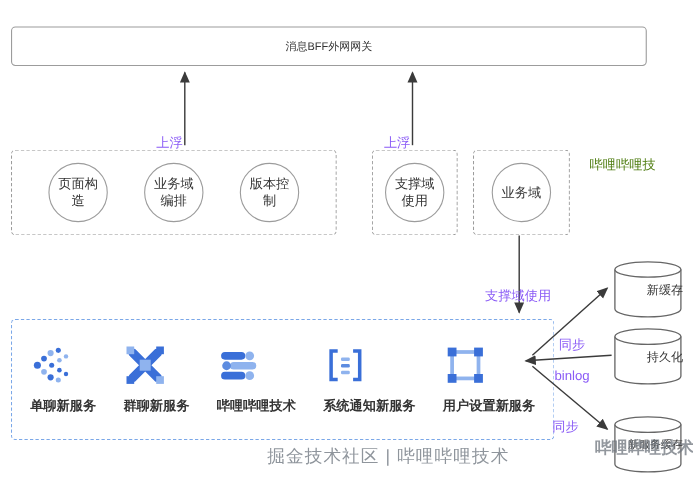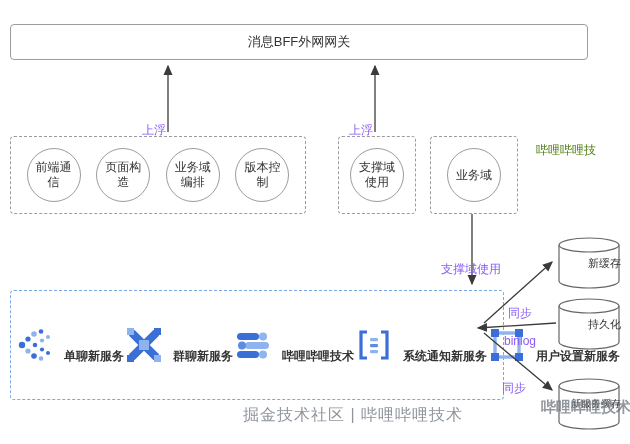--- a/index.html
+++ b/index.html
@@ -5,21 +5,21 @@
   html,body{margin:0;padding:0;background:#fff;}
   .canvas{
     position:relative;width:630px;height:444px;background:#ffffff;overflow:hidden;
     font-family:"Liberation Sans", sans-serif;color:#333;
   }
   
   .gateway{
     position:absolute;left:10px;top:24px;width:576px;height:34px;
     border:1px solid #9c9c9c;border-radius:4px;background:#fff;
     display:flex;align-items:center;justify-content:center;
-    font-size:13px;color:#333;z-index:2;
+    font-size:10px;color:#333;z-index:2;
   }
   
   .dashed{
     position:absolute;border:1px dashed #9c9c9c;border-radius:4px;background:transparent;z-index:2;
     display:flex;align-items:center;justify-content:space-evenly;
   }
   .grp-cap{left:10px;top:136px;width:294px;height:76px;}
   .grp-sup{left:338px;top:136px;width:76px;height:76px;}
   .grp-biz{left:430px;top:136px;width:86px;height:76px;}
   .circle{
@@ -27,21 +27,21 @@
     display:flex;align-items:center;justify-content:center;text-align:center;
     font-size:12px;line-height:1.25;color:#333;box-sizing:border-box;padding:2px 5px;
     background:#fff;
   }
   
   .services{
     position:absolute;left:10px;top:290px;width:494px;height:110px;
     border:1px dashed #7aa7e8;border-radius:4px;z-index:2;
     display:flex;align-items:center;justify-content:space-around;padding:0 4px;box-sizing:border-box;
   }
-  .service{display:flex;flex-direction:row;align-items:flex-end;gap:9px;}
+  .service{display:flex;flex-direction:column;align-items:flex-start;gap:9px;}
   .svc-icon{width:40px;height:40px;display:block;}
   .svc-label{font-size:12px;font-weight:bold;color:#333;white-space:nowrap;}
   
   .cylinder{position:absolute;left:557px;width:64px;height:54px;z-index:2;}
   .cyl-label{
     position:absolute;left:0;top:20px;width:100%;text-align:right;
     font-size:11px;color:#333;white-space:nowrap;
   }
   .cyl-label.small{font-size:10px;}
   
@@ -64,21 +64,20 @@
 </head>
 <body>
 
 <div class="canvas">
 
   <div class="gateway">
     <span>消息BFF外网网关</span>
   </div>
 
   <div class="dashed grp-cap">
-    <div class="circle">前端通信</div>
     <div class="circle">页面构造</div>
     <div class="circle">业务域编排</div>
     <div class="circle">版本控制</div>
   </div>
 
   <div class="dashed grp-biz">
     <div class="circle">业务域</div>
   </div>
 
   <div class="dashed grp-sup">

